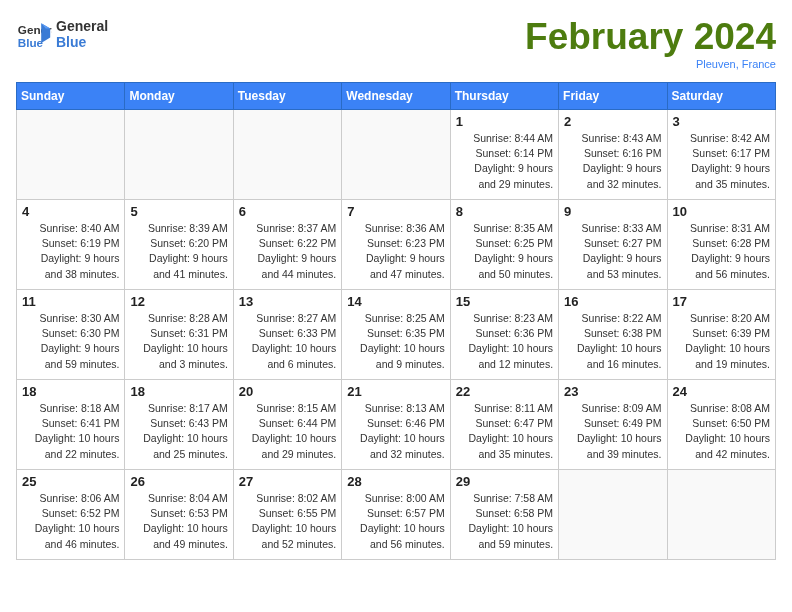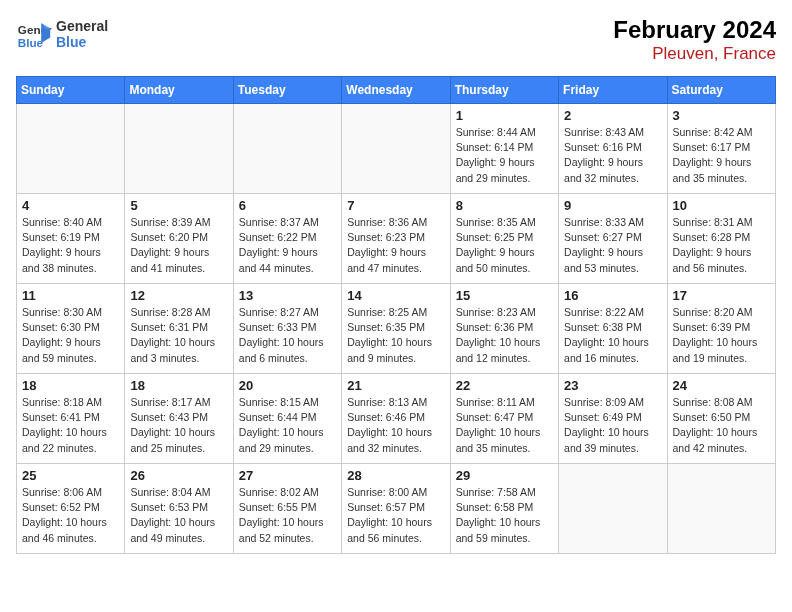--- a/index.html
+++ b/index.html
@@ -22,27 +22,27 @@
       gap: 4px;
     }
     .logo-icon {
       width: 36px;
       height: 36px;
     }
     .title-area {
       text-align: right;
     }
     .month-title {
-      font-size: 24px;
+      font-size: 37px;
       font-weight: bold;
-      color: #000000;
+      color: #4d7c0f;
     }
     .location {
-      font-size: 17px;
-      color: #b91c1c;
+      font-size: 11px;
+      color: #3b82f6;
     }
     .calendar {
       width: 100%;
       border-collapse: collapse;
       font-size: 11px;
     }
     .calendar th {
       background: #3b82f6;
       color: #fff;
       padding: 6px 4px;
@@ -67,20 +67,21 @@
       font-size: 13px;
       font-weight: bold;
       color: #222;
       display: block;
       margin-bottom: 2px;
     }
     .day-info {
       color: #333;
       line-height: 1.45;
       font-size: 10.5px;
+      text-align: right;
     }
     tr.week-row td { height: 90px; }
   </style>
 </head>
 <body>
 
 <div class="header">
   <div class="logo">
     <svg class="logo-icon" viewBox="0 0 40 40">
       <text x="2" y="20" font-size="13" font-weight="bold" fill="#333">General</text>

